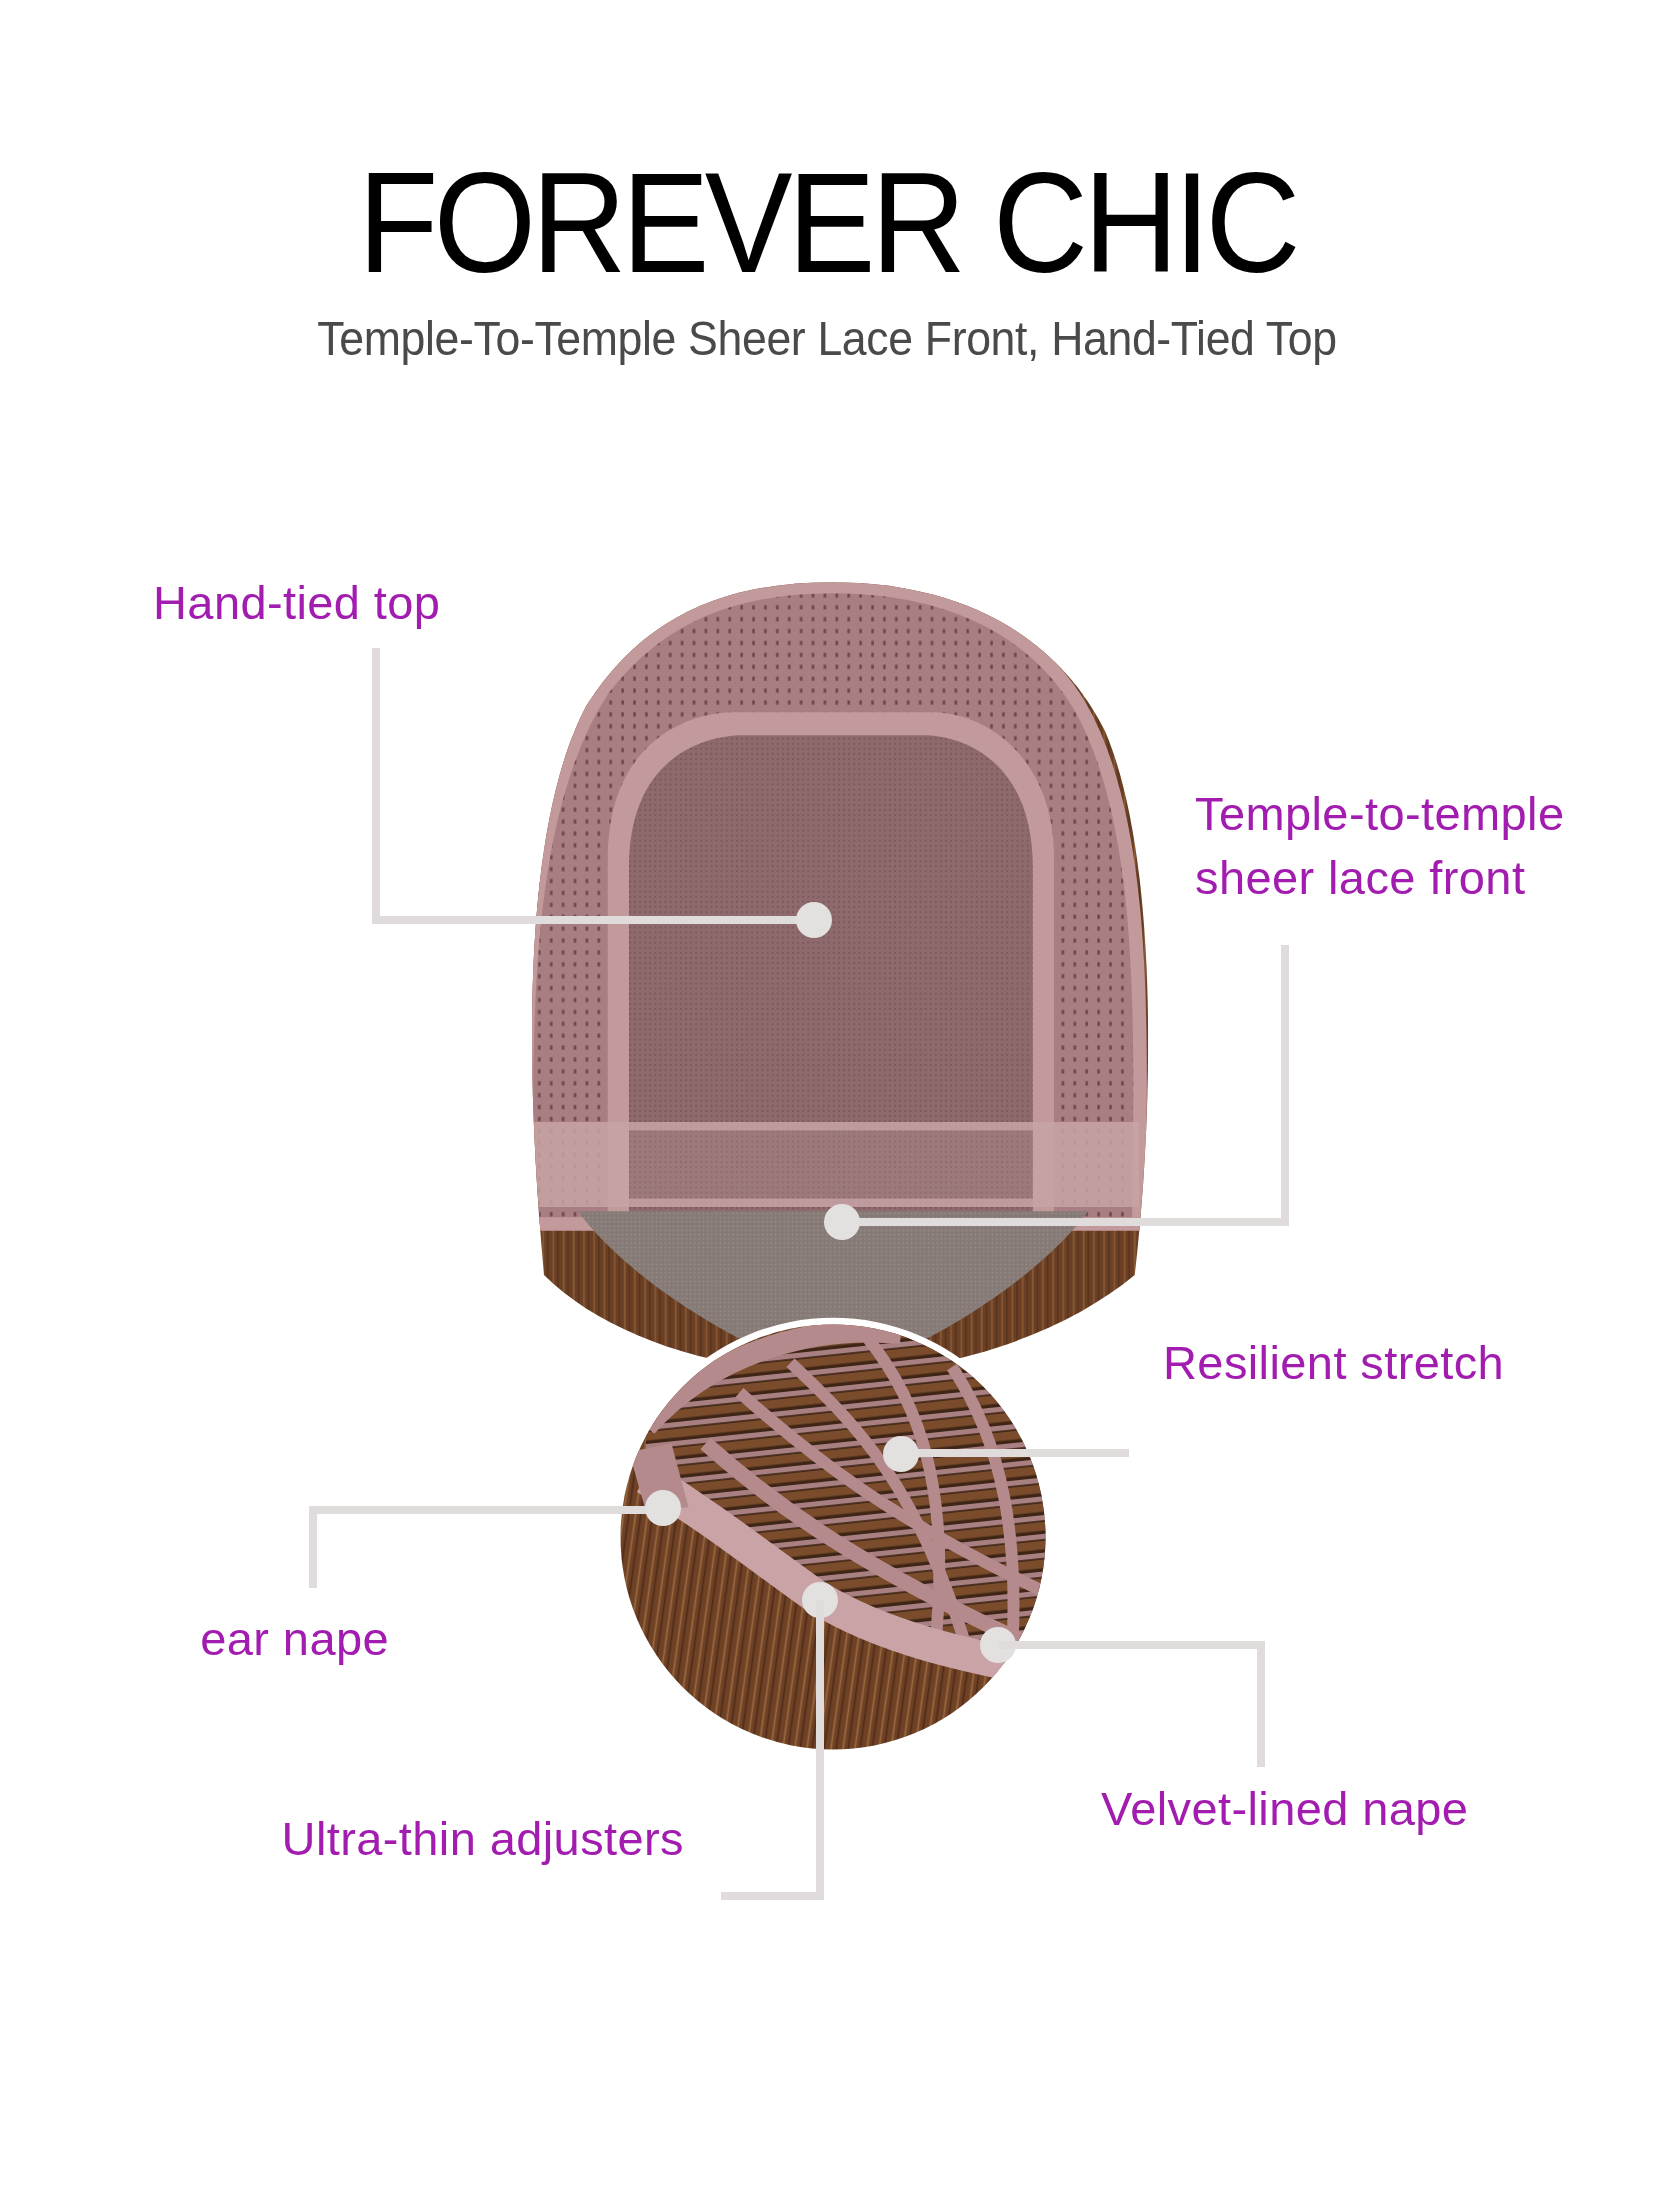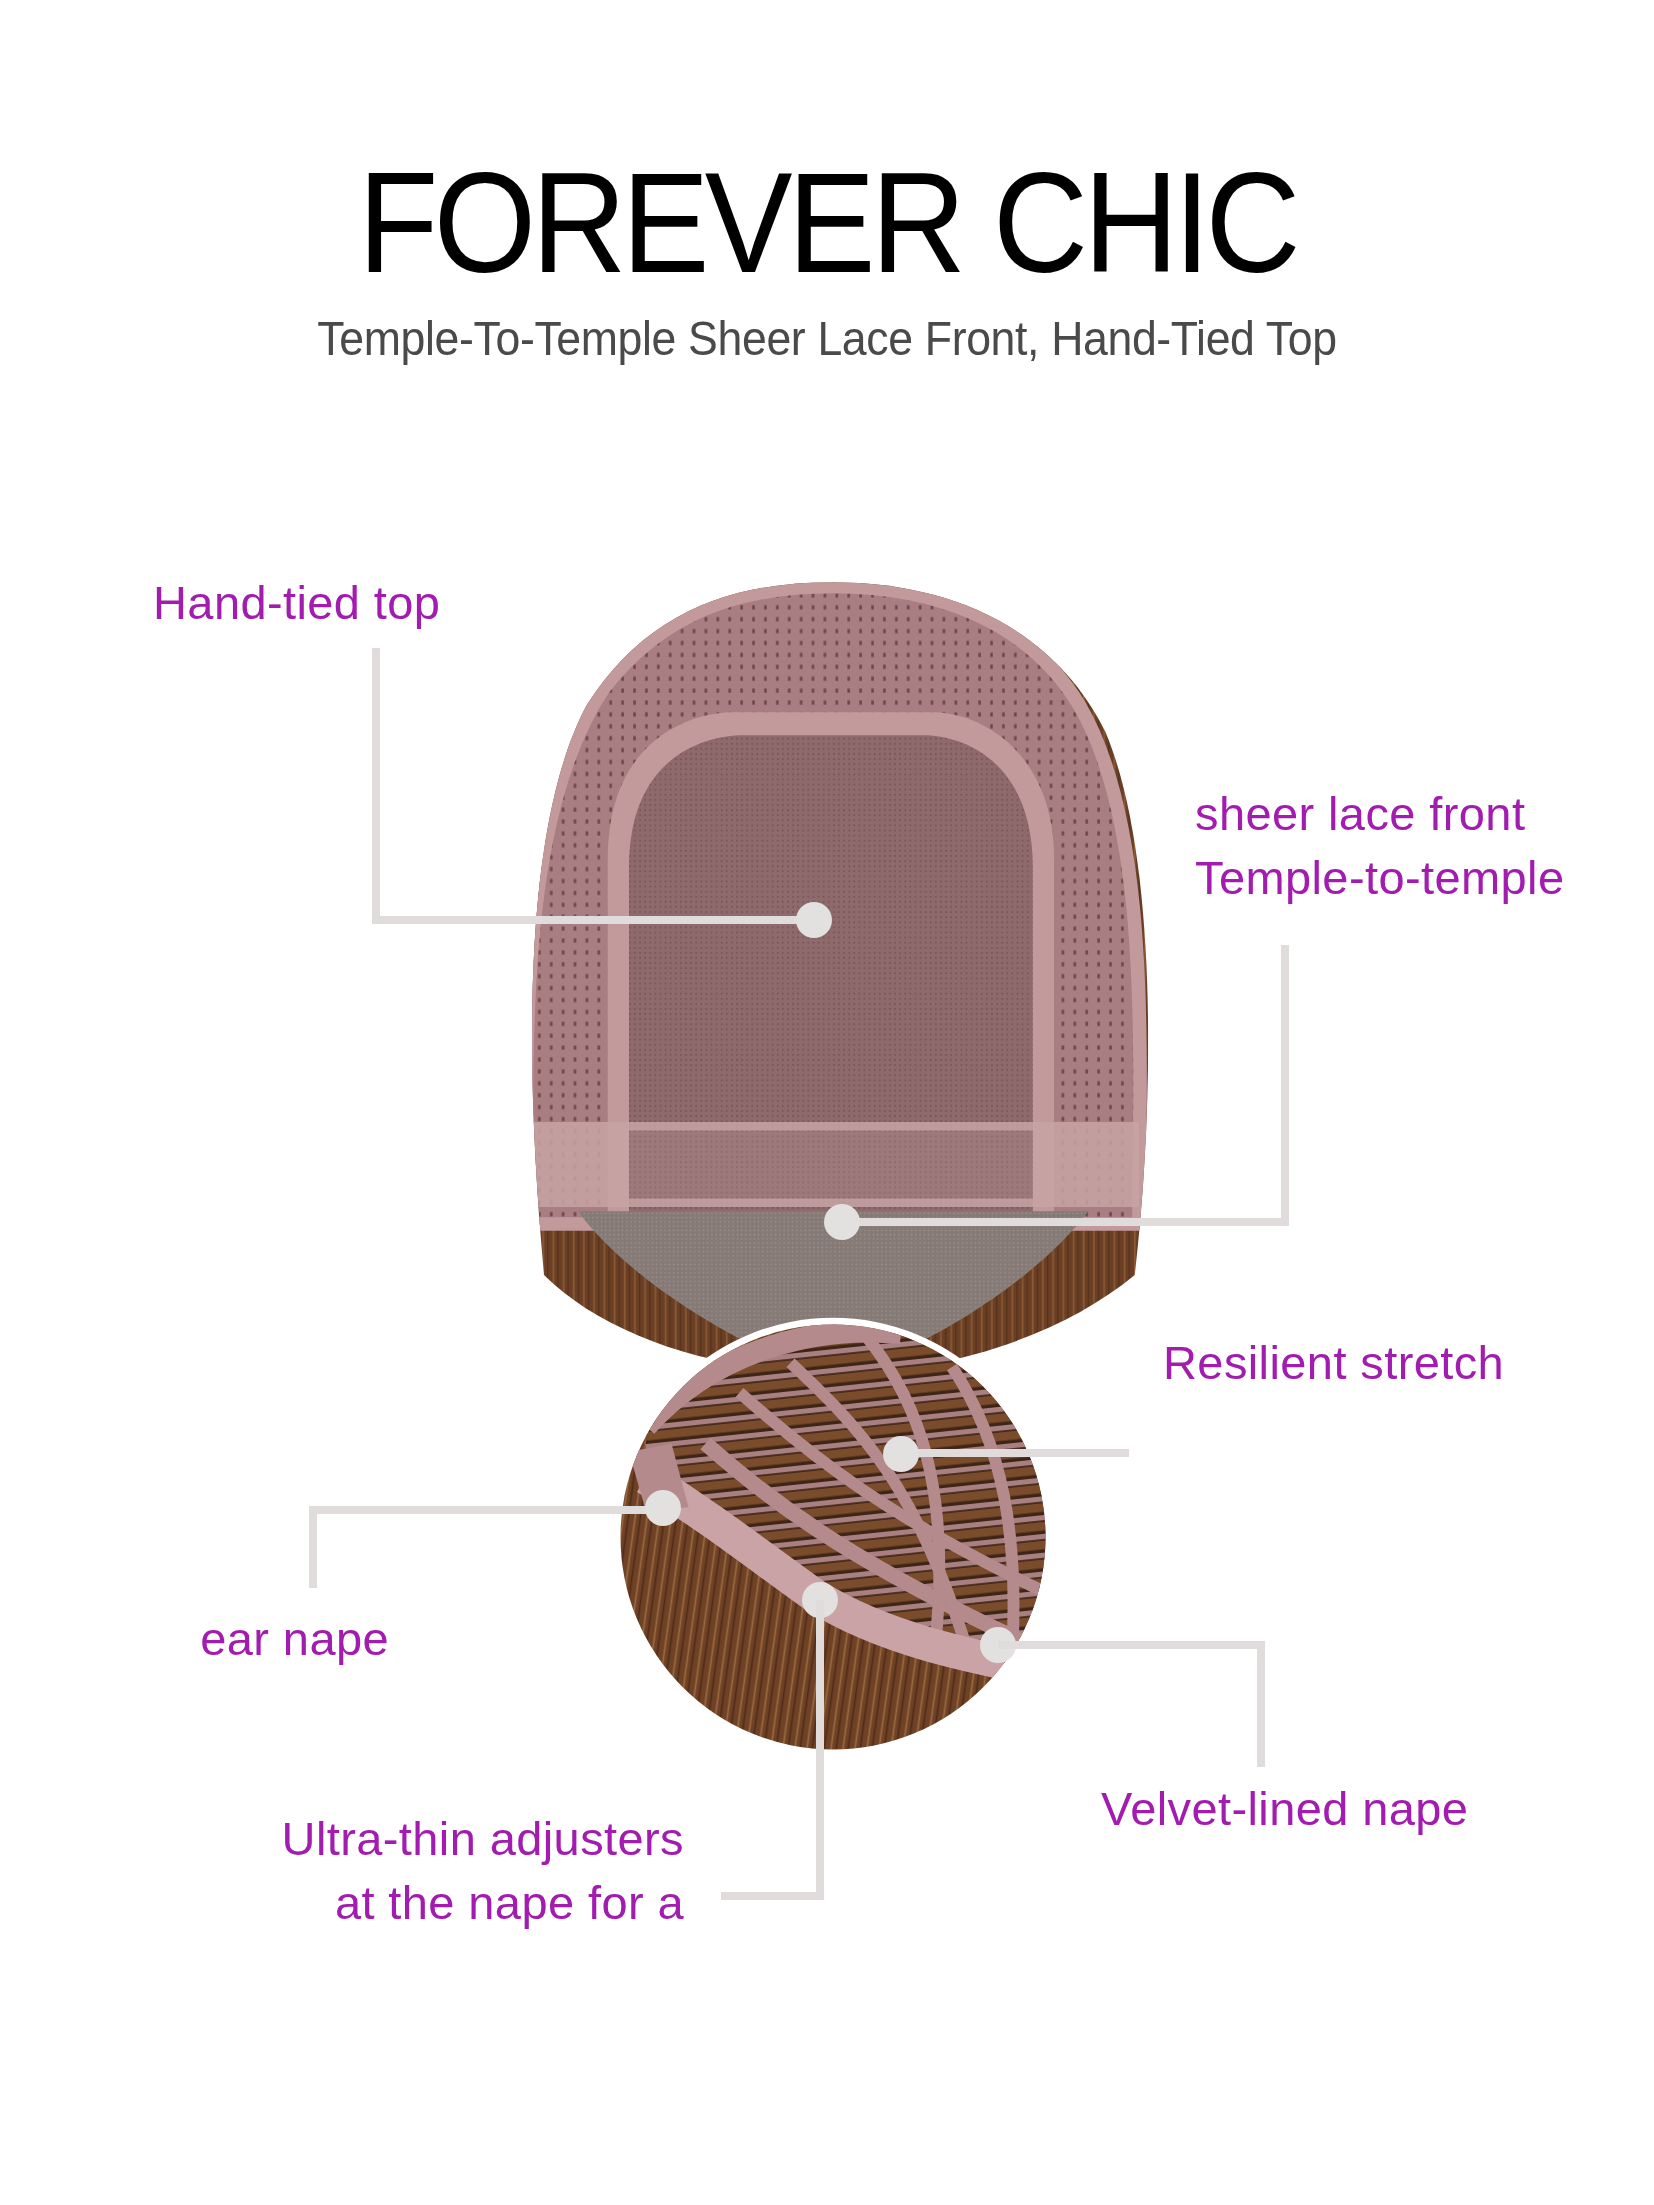--- a/index.html
+++ b/index.html
@@ -96,22 +96,22 @@
 </svg>
 
 <div class="abs label" style="left:153px; top:571px;">
   <span class="ln">Hand-tied top</span>
 </div>
 <div class="line" style="left:372px; top:648px; width:7.7px; height:275px;"></div>
 <div class="line" style="left:372px; top:916px; width:442px; height:7.7px;"></div>
 <div class="dot" style="left:814px; top:920px;"></div>
 
 <div class="abs label" style="left:1195px; top:782px;">
+  <span class="ln">Temple-to-temple</span>
   <span class="ln">sheer lace front</span>
-  <span class="ln">Temple-to-temple</span>
 </div>
 <div class="line" style="left:1281px; top:945px; width:7.7px; height:281px;"></div>
 <div class="line" style="left:843px; top:1218px; width:445px; height:7.7px;"></div>
 <div class="dot" style="left:842px; top:1222px;"></div>
 
 <div class="abs label" style="left:1163px; top:1331px;">
   <span class="ln">Resilient stretch</span>
 </div>
 <div class="line" style="left:901px; top:1449px; width:228px; height:7.7px;"></div>
 <div class="dot" style="left:901px; top:1454px;"></div>
@@ -121,21 +121,20 @@
 <div class="dot" style="left:663px; top:1508px;"></div>
 <div class="abs label right" style="left:85px; width:304px; top:1607px;">
   <span class="ln">ear nape</span>
 </div>
 
 <div class="dot" style="left:820px; top:1600px;"></div>
 <div class="line" style="left:816px; top:1600px; width:7.7px; height:299px;"></div>
 <div class="line" style="left:721px; top:1892px; width:103px; height:7.7px;"></div>
 <div class="abs label right" style="left:170px; width:514px; top:1807px;">
   <span class="ln">Ultra-thin adjusters</span>
-  <span class="ln">at the nape for a</span>
 </div>
 
 <div class="dot" style="left:998px; top:1645px;"></div>
 <div class="line" style="left:998px; top:1641px; width:266px; height:7.7px;"></div>
 <div class="line" style="left:1257px; top:1641px; width:7.7px; height:126px;"></div>
 <div class="abs label" style="left:1101px; top:1777px;">
   <span class="ln">Velvet-lined nape</span>
 </div>
 
 

